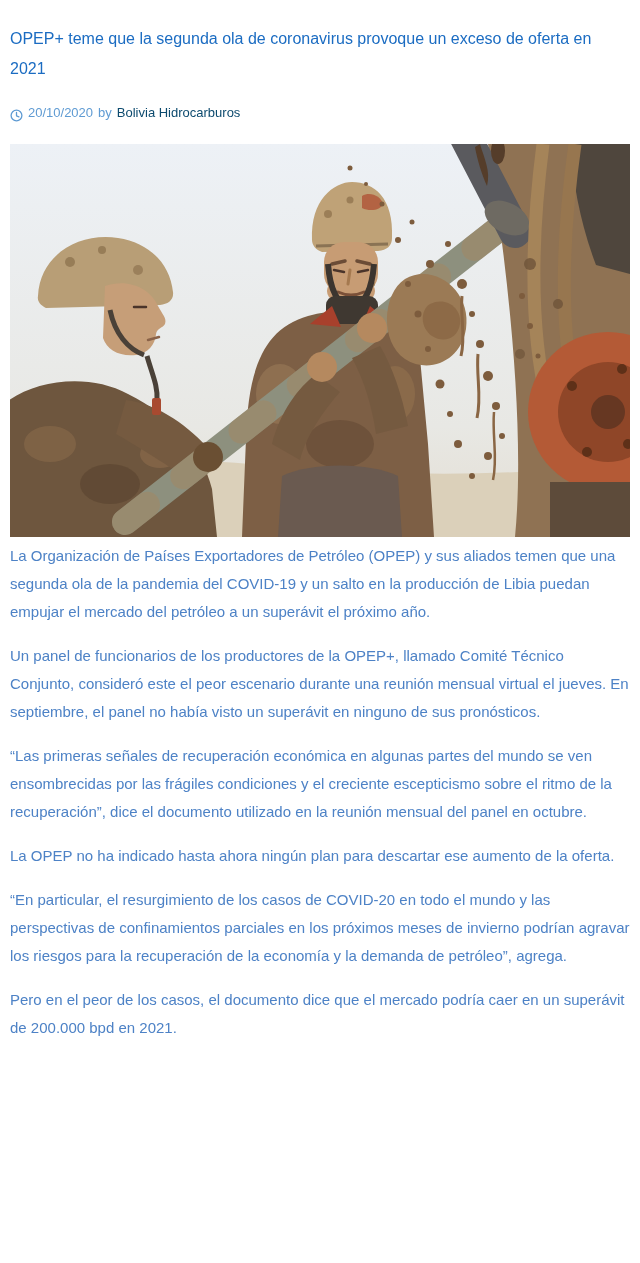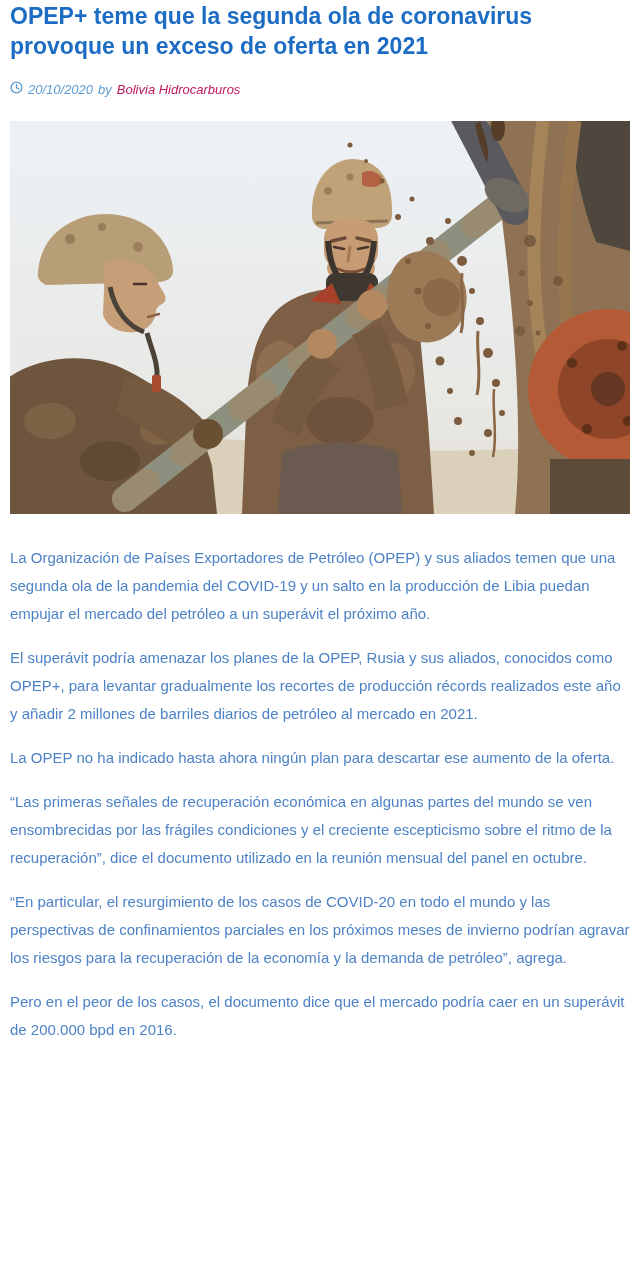--- a/index.html
+++ b/index.html
@@ -1,45 +1,44 @@
 <!DOCTYPE html>
 <html lang="es"><head>
 <meta charset="utf-8">
 <style>
   html, body { margin: 0; padding: 0; background: #ffffff; }
   body { width: 640px; font-family: "Liberation Sans", sans-serif; }
   .page { width: 640px; height: 1263px; overflow: hidden; background: #ffffff; box-sizing: border-box; padding: 0 10px; }
   h1.article-title {
-    margin: 1px 0 0 0;
-    font-size: 23px;
+    margin: 24px 0 0 0;
+    font-size: 16px;
     line-height: 30px;
-    font-weight: 700;
+    font-weight: 400;
     color: #1b6cc2;
     letter-spacing: 0;
   }
   .meta {
     margin-top: 20px;
     display: flex;
-    align-items: flex-start;
+    align-items: flex-end;
     gap: 5px;
     color: #5f9bd3;
-    font-style: italic;
     font-size: 13px;
     line-height: 18px;
   }
   .meta .clock { flex: 0 0 auto; display: block; }
-  .meta a.author { color: #be185d; text-decoration: none; }
+  .meta a.author { color: #0c4a6e; text-decoration: none; }
   figure.article-image {
     margin: 22px 0 0 0;
     width: 620px;
     height: 393px;
     overflow: hidden;
   }
   figure.article-image svg { display: block; }
-  .article-body { margin-top: 30px; }
+  .article-body { margin-top: 5px; }
   .article-body p {
     margin: 0 0 16px 0;
     font-size: 15px;
     line-height: 28px;
     color: #4d82c6;
   }
 </style>
 </head>
 <body>
 
@@ -190,20 +189,20 @@
           <circle cx="340" cy="24" r="2.5"></circle>
         <path d="M452,152 C450,172 456,192 451,212" stroke="#8a6644" stroke-width="3" fill="none"></path>
         <path d="M468,210 C466,232 472,252 467,274" stroke="#8a6644" stroke-width="3" fill="none"></path>
         <path d="M484,268 C482,292 488,314 483,336" stroke="#8a6644" stroke-width="2.5" fill="none"></path>
       </g>
     </svg>
   </figure>
 
   <div class="article-body">
     <p>La Organización de Países Exportadores de Petróleo (OPEP) y sus aliados temen que una segunda ola de la pandemia del COVID-19 y un salto en la producción de Libia puedan empujar el mercado del petróleo a un superávit el próximo año.</p>
-    <p>El superávit podría amenazar los planes de la OPEP, Rusia y sus aliados, conocidos como OPEP+, para levantar gradualmente los recortes de producción récords realizados este año y añadir 2 millones de barriles diarios de petróleo al mercado en 2021.</p>
+    <p>Un panel de funcionarios de los productores de la OPEP+, llamado Comité Técnico Conjunto, consideró este el peor escenario durante una reunión mensual virtual el jueves. En septiembre, el panel no había visto un superávit en ninguno de sus pronósticos.</p>
+    <p>“Las primeras señales de recuperación económica en algunas partes del mundo se ven ensombrecidas por las frágiles condiciones y el creciente escepticismo sobre el ritmo de la recuperación”, dice el documento utilizado en la reunión mensual del panel en octubre.</p>
     <p>La OPEP no ha indicado hasta ahora ningún plan para descartar ese aumento de la oferta.</p>
-    <p>“Las primeras señales de recuperación económica en algunas partes del mundo se ven ensombrecidas por las frágiles condiciones y el creciente escepticismo sobre el ritmo de la recuperación”, dice el documento utilizado en la reunión mensual del panel en octubre.</p>
     <p>“En particular, el resurgimiento de los casos de COVID-20 en todo el mundo y las perspectivas de confinamientos parciales en los próximos meses de invierno podrían agravar los riesgos para la recuperación de la economía y la demanda de petróleo”, agrega.</p>
-    <p>Pero en el peor de los casos, el documento dice que el mercado podría caer en un superávit de 200.000 bpd en 2016.</p>
+    <p>Pero en el peor de los casos, el documento dice que el mercado podría caer en un superávit de 200.000 bpd en 2021.</p>
   </div>
 
 </div>
 
 </body></html>

